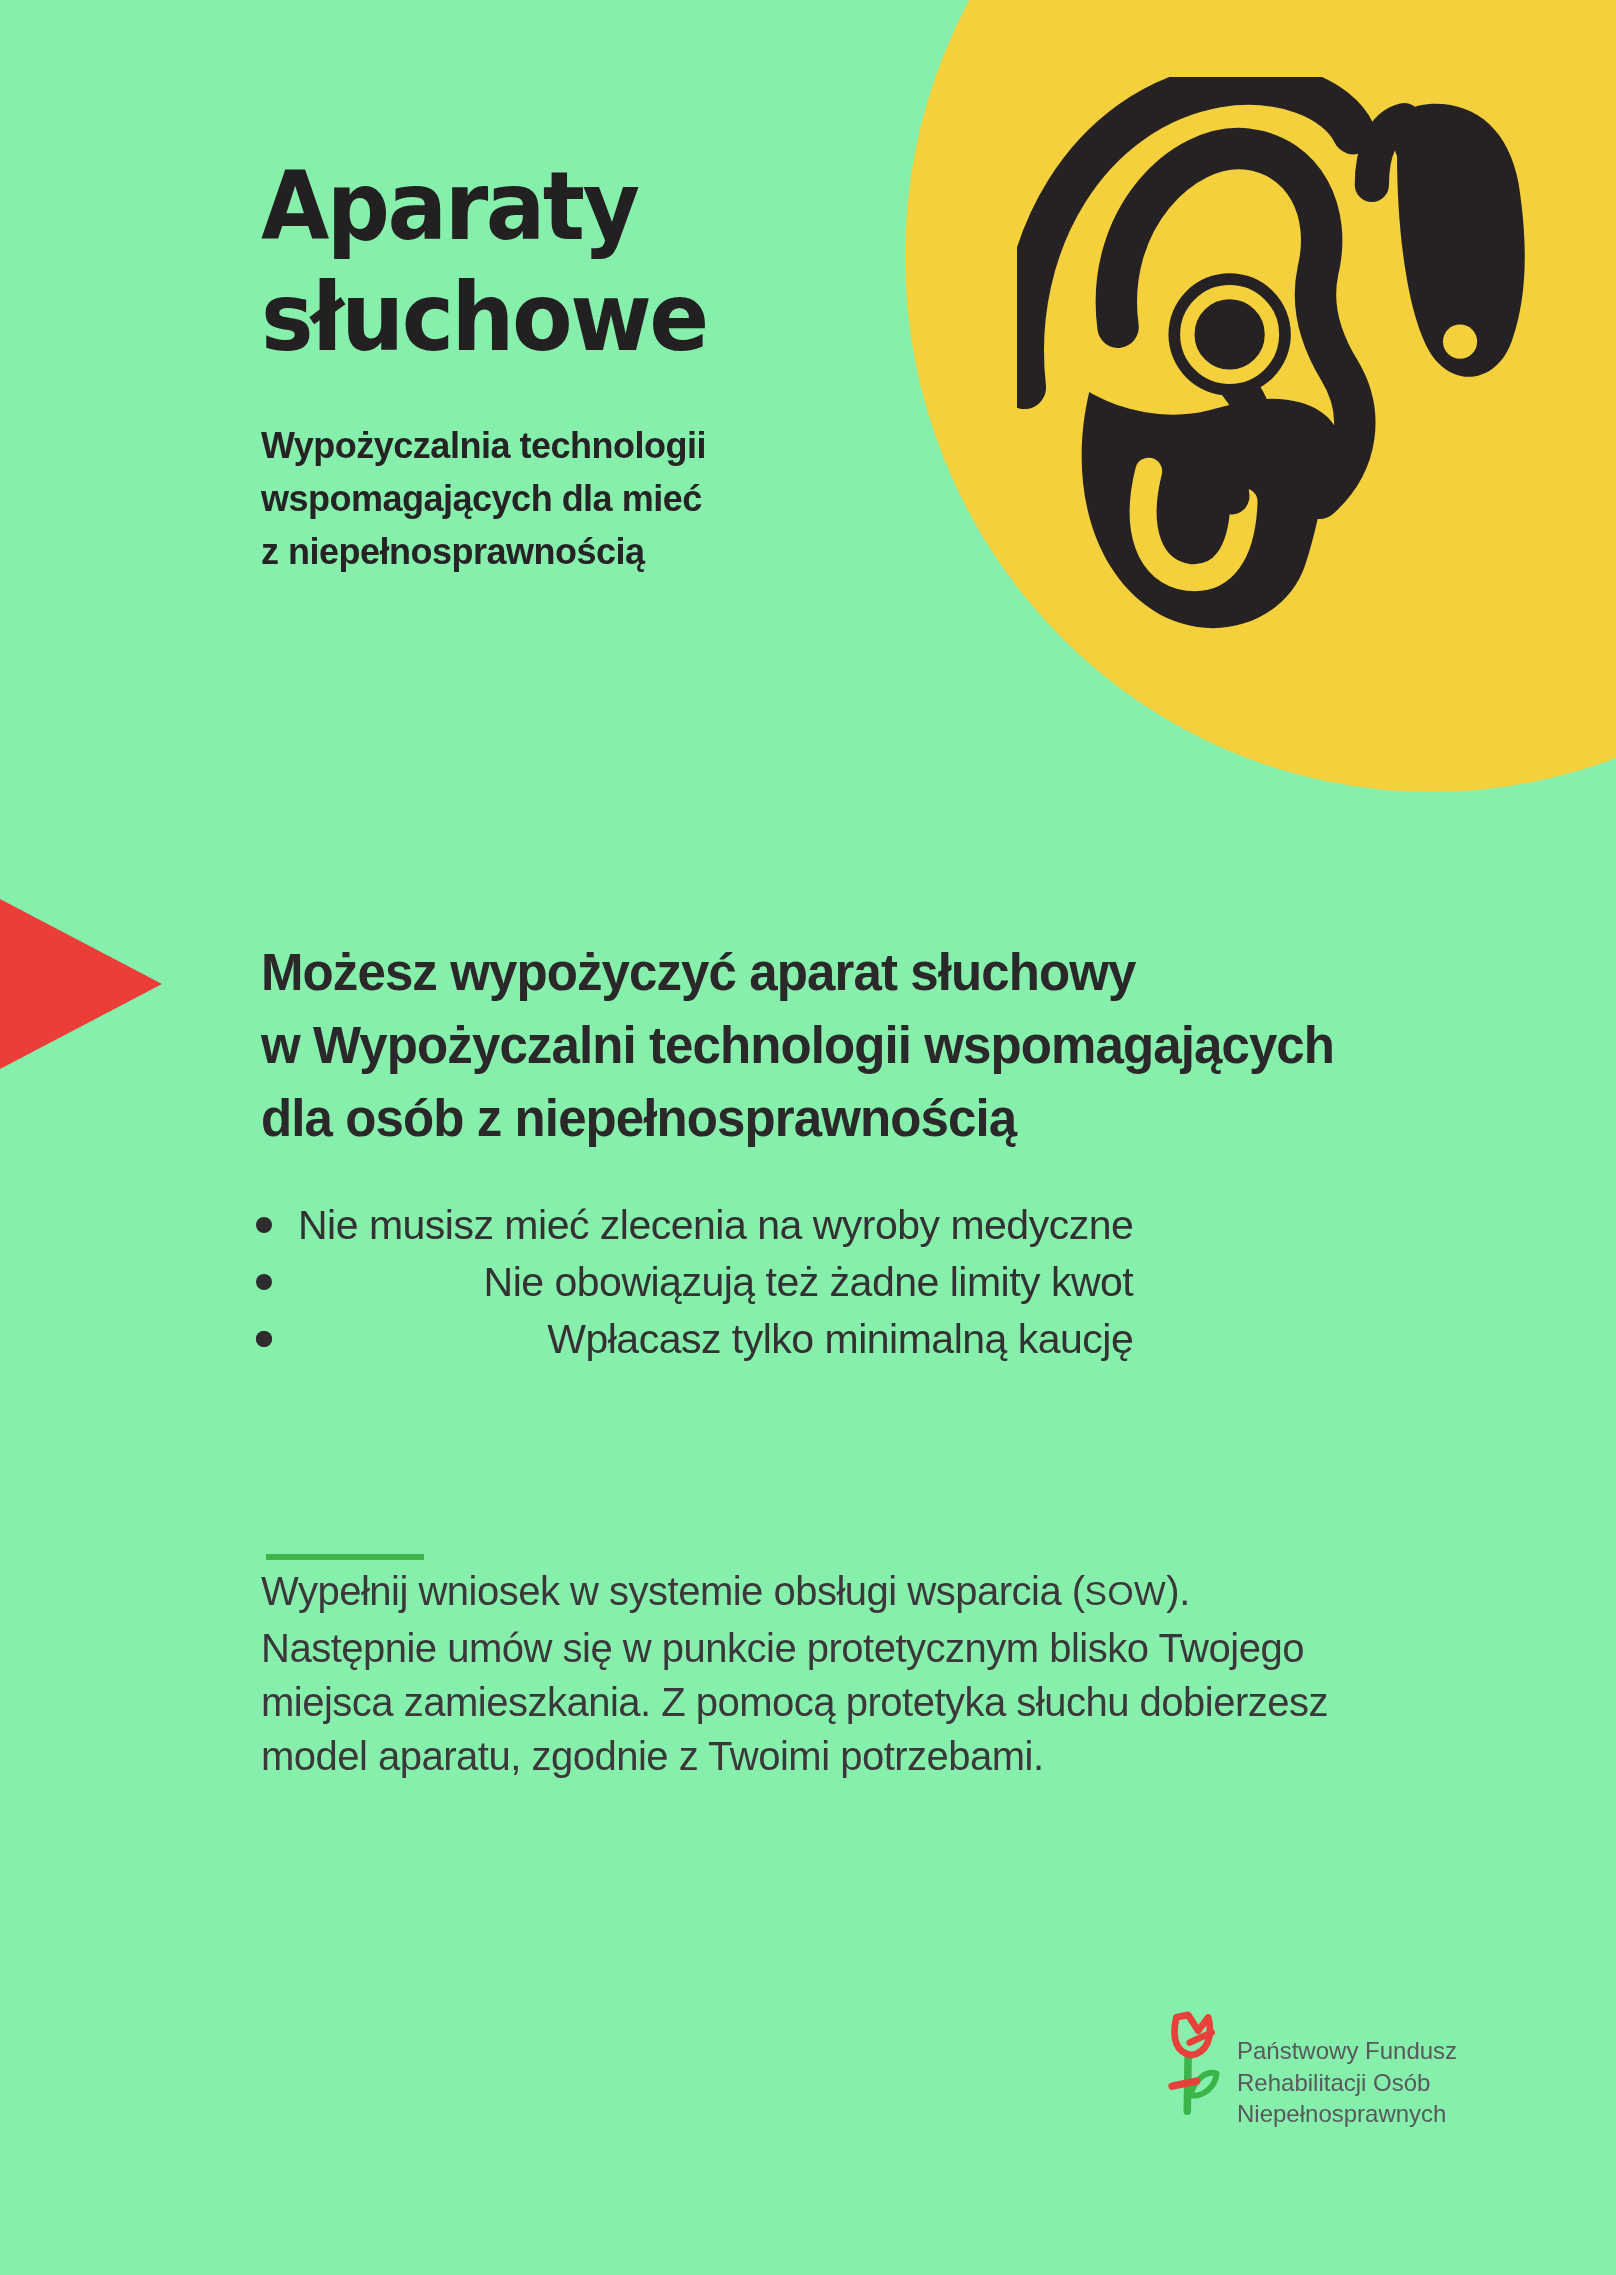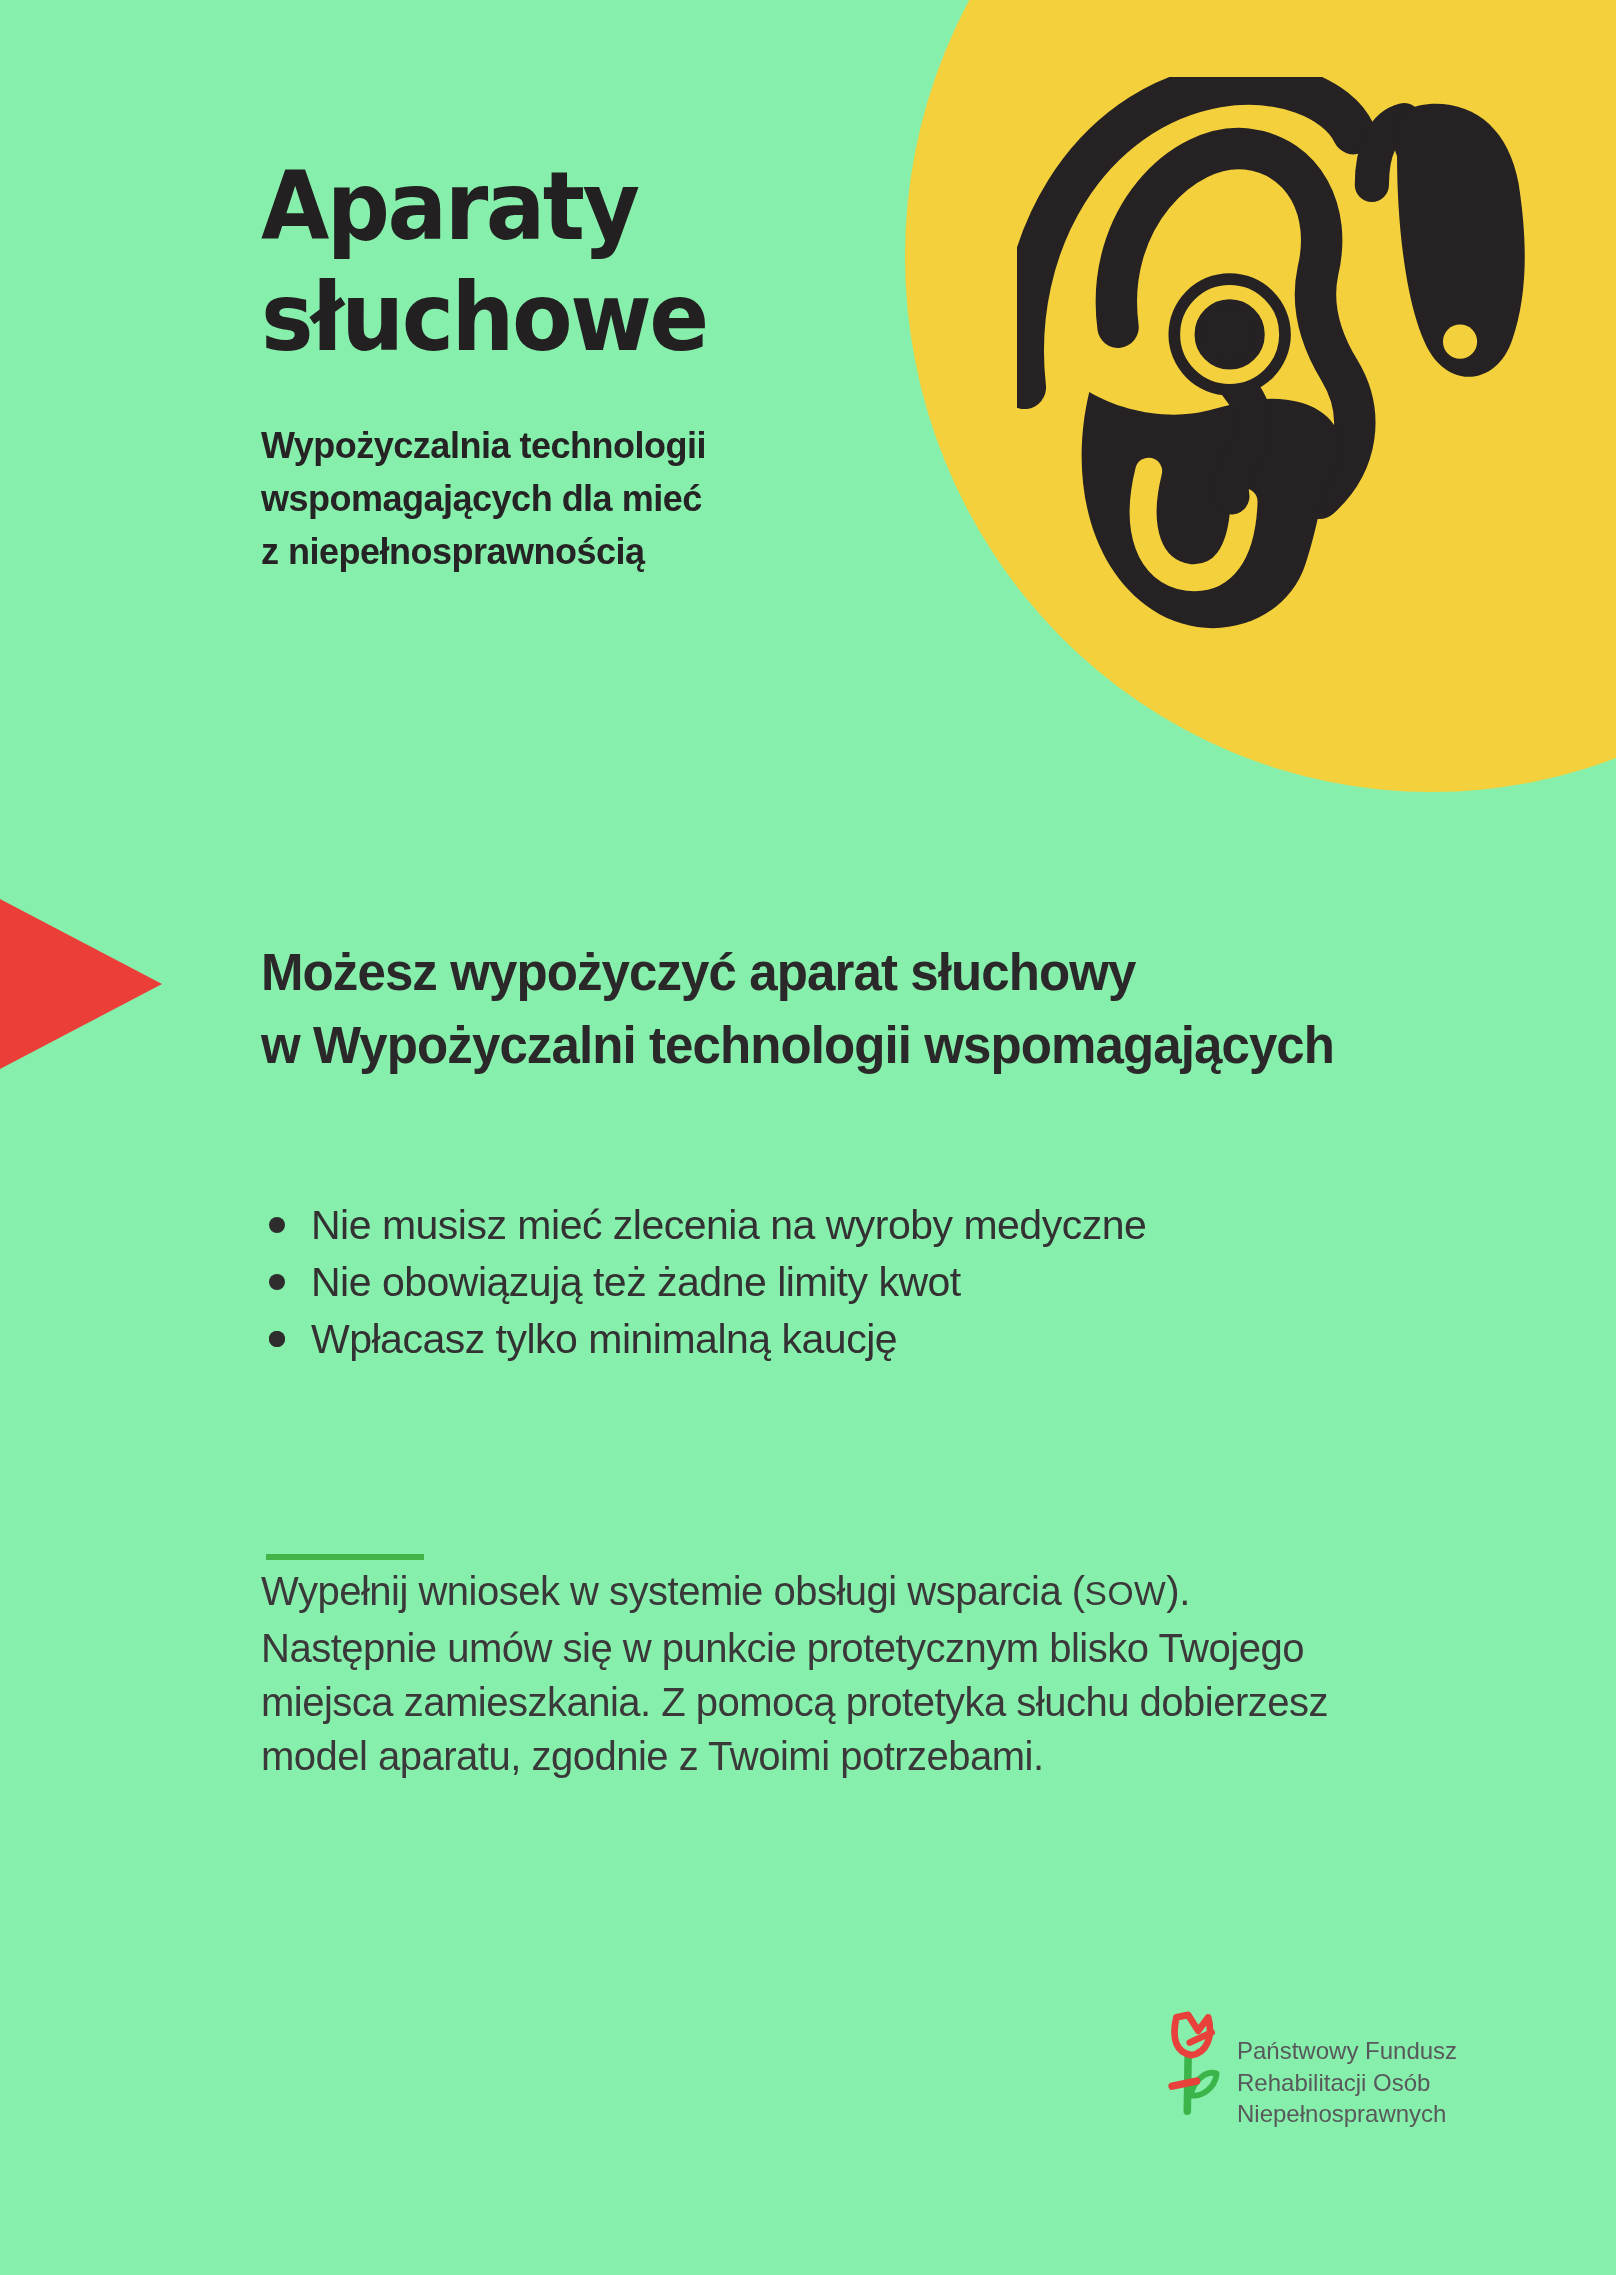--- a/index.html
+++ b/index.html
@@ -81,27 +81,28 @@
     font-weight: bold;
     font-size: 51px;
     line-height: 73px;
     letter-spacing: -0.9px;
     color: #2a2829;
   }
   .section-heading .hline { display: block; }
 
   .benefits {
     position: absolute;
-    left: 261px;
+    left: 248px;
     top: 1197px;
     list-style: none;
     font-size: 41px;
     line-height: 57px;
     letter-spacing: -0.5px;
     color: #333132;
+    text-align: right;
   }
   .benefits li { position: relative; padding-left: 50px; }
   .benefits .dot {
     position: absolute;
     left: 8px;
     top: 20px;
     width: 16px;
     height: 16px;
     border-radius: 50%;
     background: #2e2c2d;
@@ -179,20 +180,21 @@
       <span class="sline">z niepełnosprawnością</span>
     </p>
   </header>
 
   <div class="red-arrow"></div>
 
   <section>
     <h2 class="section-heading">
       <span class="hline">Możesz wypożyczyć aparat słuchowy</span>
       <span class="hline">w Wypożyczalni technologii wspomagających</span>
+      <span class="hline">dla osób z niepełnosprawnością</span>
     </h2>
 
     <ul class="benefits">
       <li>
         <span class="dot"></span>
         <span>Nie musisz mieć zlecenia na wyroby medyczne</span>
       </li>
       <li>
         <span class="dot"></span>
         <span>Nie obowiązują też żadne limity kwot</span>

